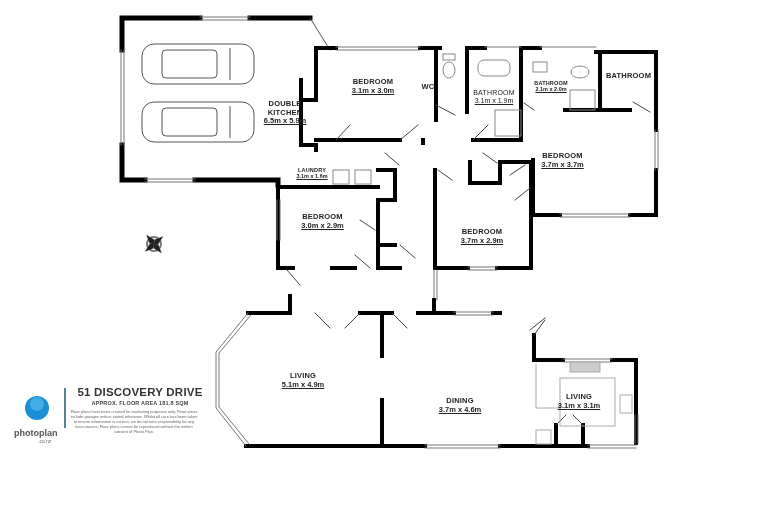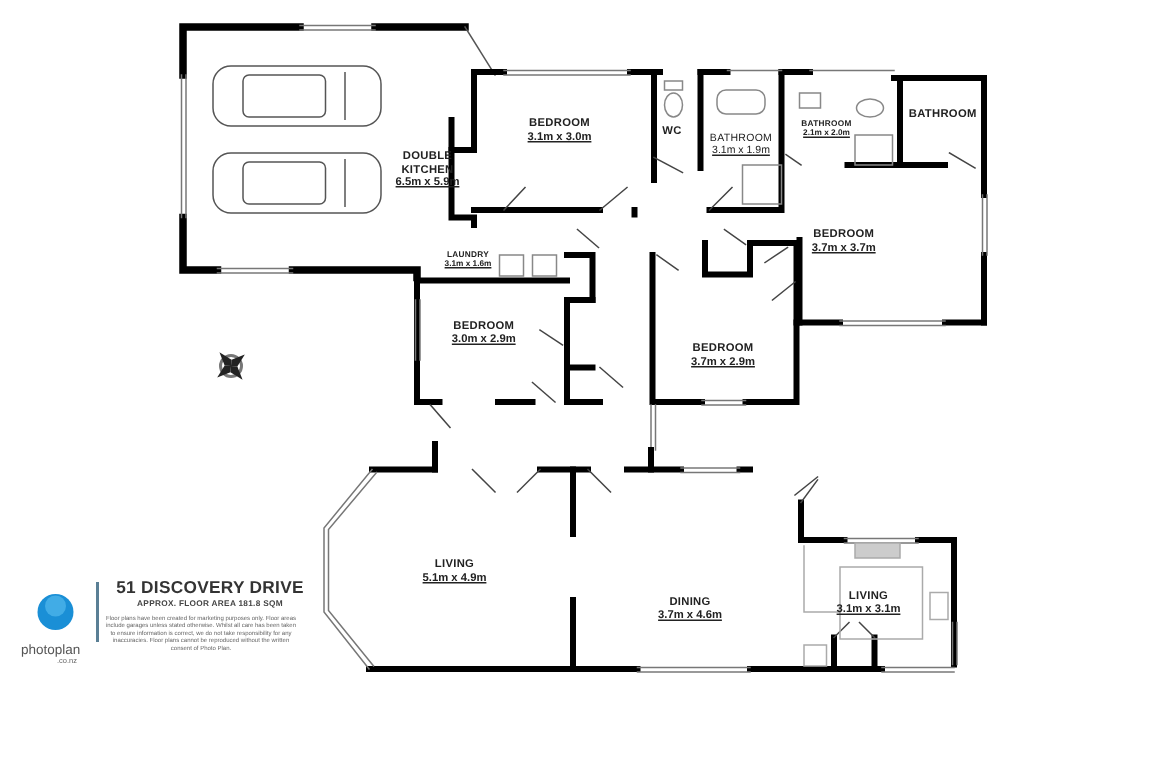--- a/index.html
+++ b/index.html
@@ -7,21 +7,21 @@
   svg{position:absolute;left:0;top:0;}
   .room-label{position:absolute;text-align:center;font-family:"Liberation Sans",sans-serif;color:#222;line-height:1.15;}
   .room-label .n{font-weight:bold;font-size:7.5px;letter-spacing:0.2px;}
   .room-label .d{font-weight:bold;font-size:7.5px;text-decoration:underline;}
   .room-label.small .n,.room-label.small .d{font-size:5.5px;}
   .info{position:absolute;left:70px;top:386px;width:140px;text-align:center;}
   .info .title{font-weight:bold;font-size:11.5px;color:#333;letter-spacing:0.2px;}
   .info .sub{font-weight:bold;font-size:5.5px;color:#444;margin-top:2px;letter-spacing:0.2px;}
   .info .disc{font-size:4px;color:#666;line-height:5px;margin-top:3px;width:128px;}
   .vline{position:absolute;left:64px;top:388px;width:2px;height:40px;background:#5a7f95;}
-  .logo-text{position:absolute;left:14px;top:428px;font-size:9px;color:#555;}
+  .logo-text{position:absolute;left:14px;top:428px;font-size:9px;color:#555;font-weight:bold;}
   .logo-sub{position:absolute;left:38px;top:438px;font-size:5px;color:#666;}
 </style>
 </head>
 <body>
 
 <svg width="768" height="512" viewBox="0 0 768 512">
   <g stroke="#000" fill="none" stroke-linecap="square">
 
     <g stroke-width="5">
       <polyline points="122,50 122,18 200,18"></polyline>
@@ -212,21 +212,21 @@
 
 <div class="room-label" style="left:255px;top:100px;width:60px;">
   <div class="n">DOUBLE</div>
   <div class="n">KITCHEN</div>
   <div class="d">6.5m x 5.9m</div>
 </div>
 <div class="room-label" style="left:338px;top:78px;width:70px;">
   <div class="n">BEDROOM</div>
   <div class="d">3.1m x 3.0m</div>
 </div>
-<div class="room-label" style="left:434px;top:83px;width:28px;">
+<div class="room-label" style="left:414px;top:83px;width:28px;">
   <div class="n">WC</div>
 </div>
 <div class="room-label" style="left:468px;top:89px;width:52px;">
   <div class="n" style="font-weight:normal;font-size:7px">BATHROOM</div>
   <div class="d" style="font-weight:normal;font-size:7px">3.1m x 1.9m</div>
 </div>
 <div class="room-label small" style="left:530px;top:80px;width:42px;">
   <div class="n">BATHROOM</div>
   <div class="d">2.1m x 2.0m</div>
 </div>

